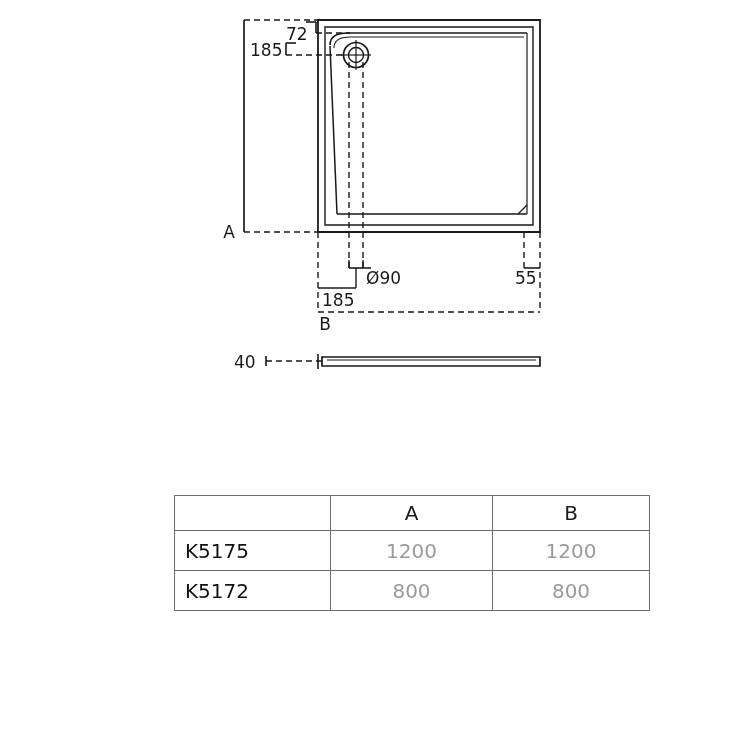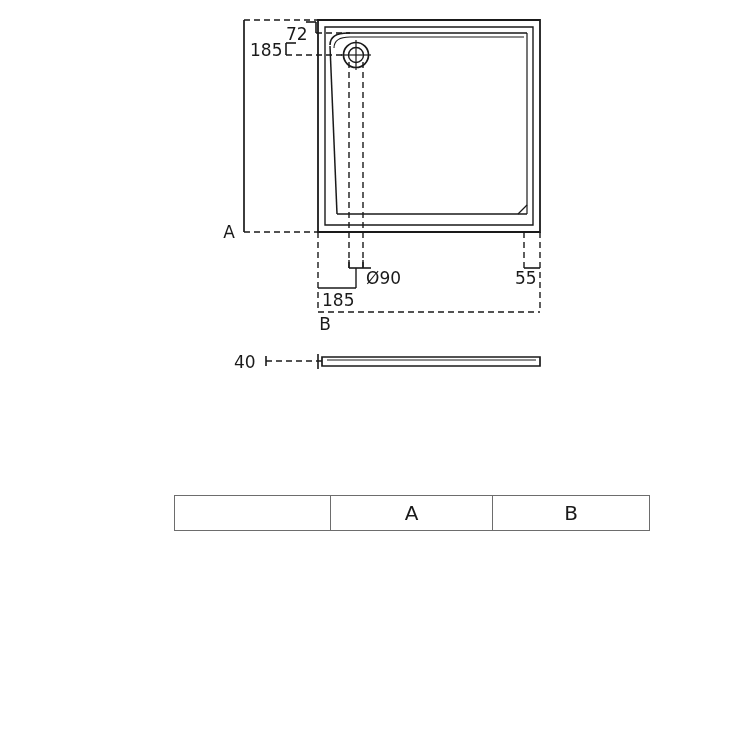--- a/index.html
+++ b/index.html
@@ -184,16 +184,26 @@
 
   <table id="spec-table">
     <thead>
       <tr>
         <td class="col-model"></td>
         <td class="col-a">A</td>
         <td class="col-b">B</td>
       </tr>
     </thead>
     <tbody>
+      <tr>
+        <td class="model-cell">K5175</td>
+        <td class="value-cell">1200</td>
+        <td class="value-cell">1200</td>
+      </tr>
+      <tr>
+        <td class="model-cell">K5172</td>
+        <td class="value-cell">800</td>
+        <td class="value-cell">800</td>
+      </tr>
     </tbody>
   </table>
 
 </div>
 
 </body></html>

